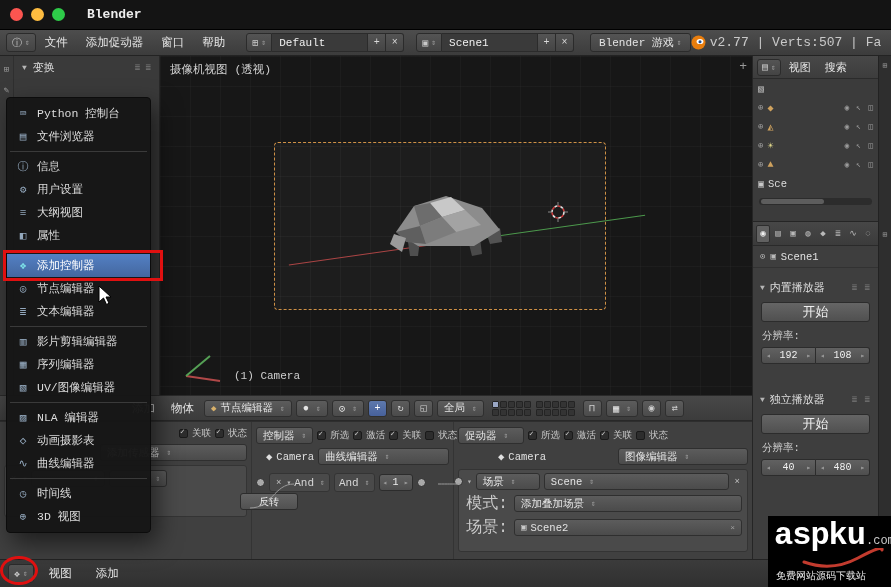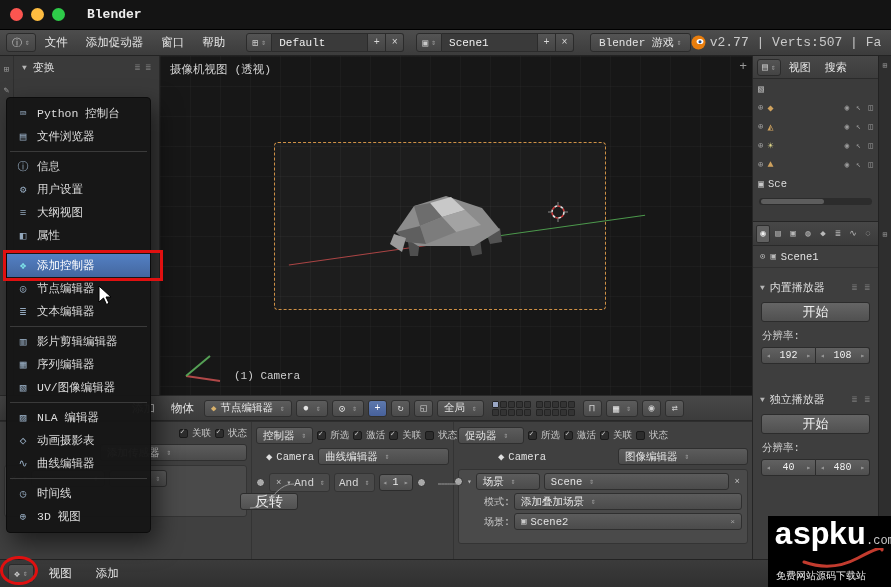--- a/index.html
+++ b/index.html
@@ -89,24 +89,24 @@
 .cb.on::after{content:"✓";position:absolute;left:0;top:-3px;font-size:8px;color:#c8c8c8}
 .cblab{font-size:9.5px;color:#c9c9c9;white-space:nowrap}
 .objname{display:flex;align-items:center;gap:4px;font-size:10.5px;color:#e0e0e0;padding-left:10px}
 .brick{background:#4a4a4a;border:1px solid #343434;border-radius:3px}
 .sock{width:9px;height:9px;border-radius:50%;background:#a8a8a8;border:1px solid #2b2b2b;flex:none}
 .xbtn{color:#c0c0c0;font-size:9px;padding:0 2px}
 .tri9{font-size:8px;color:#b5b5b5}
 .numf{height:17px;display:inline-flex;align-items:center;justify-content:space-between;gap:2px;
   background:linear-gradient(#606060,#4e4e4e);border:1px solid #2c2c2c;border-radius:3px;padding:0 3px;font-size:10px;color:#eee}
 .numf .a{color:#9a9a9a;font-size:8px}
-.flab{width:46px;text-align:right;font-size:10px;color:#c9c9c9;flex:none}
+.flab{width:46px;text-align:center;font-size:16px;color:#c9c9c9;flex:none}
 .sbrick{margin-top:2px;height:52px;position:relative;padding:4px}
 .invertbtn{position:absolute;right:-52px;bottom:6px;width:58px;height:17px;display:flex;align-items:center;justify-content:center;
-  background:linear-gradient(#646464,#515151);border:1px solid #2c2c2c;border-radius:3px;font-size:14px;color:#eee}
+  background:linear-gradient(#646464,#515151);border:1px solid #2c2c2c;border-radius:3px;font-size:10px;color:#eee}
 .lconn{position:absolute;left:0;top:0;pointer-events:none}
 
 
 .lfooter{position:absolute;left:0;top:559px;width:768px;height:28px;
   background:linear-gradient(#3b3b3b,#303030);border-top:1px solid #232323;
   display:flex;align-items:center;gap:6px;padding:0 8px;z-index:10}
 .teal{color:#63ced4}
 
 
 .emenu{position:absolute;left:6px;top:97px;width:145px;background:rgba(22,22,22,.97);

